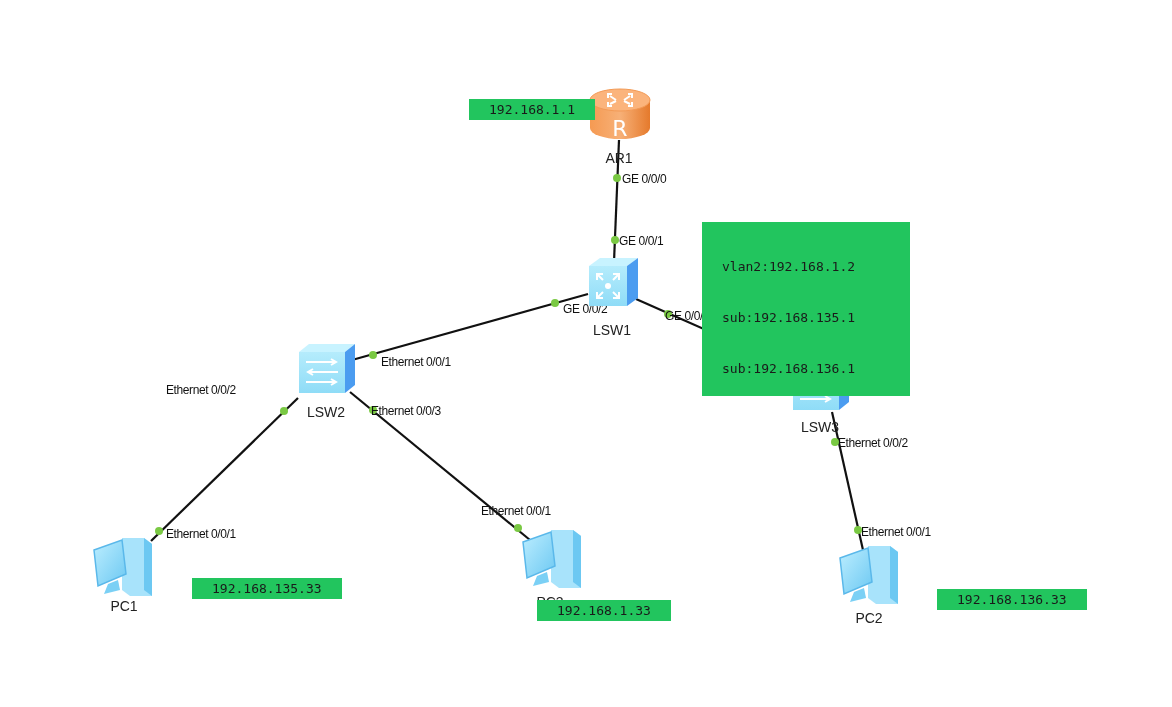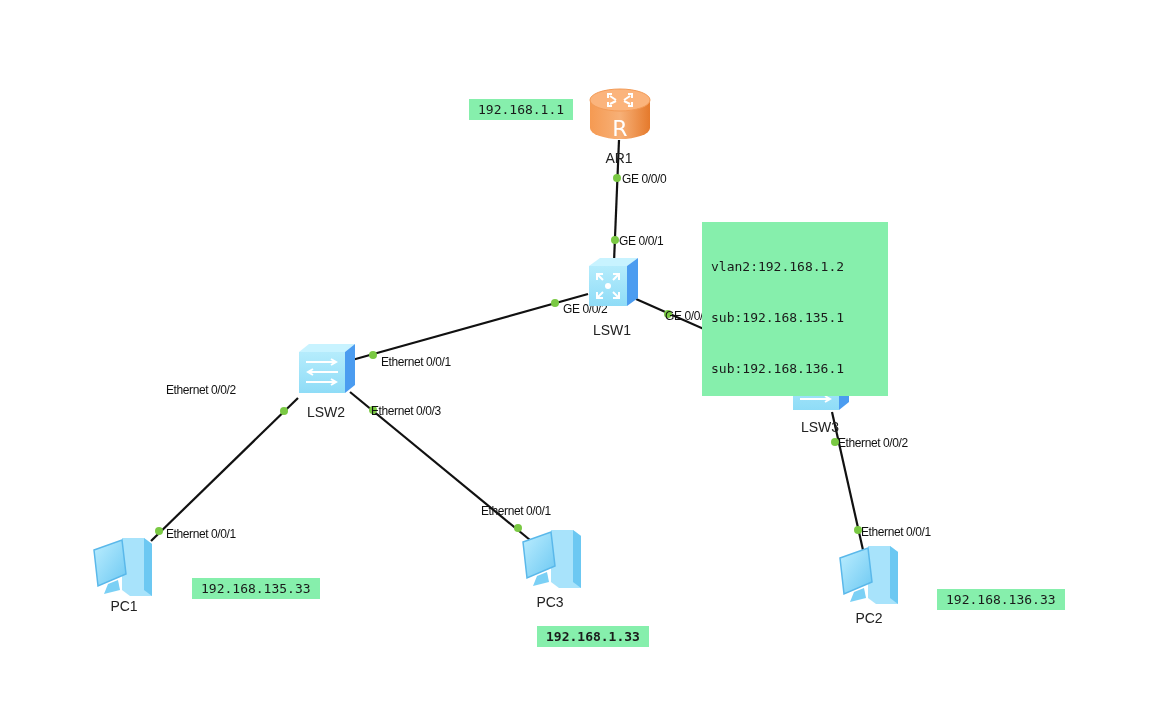--- a/index.html
+++ b/index.html
@@ -1,23 +1,23 @@
 <!DOCTYPE html>
 <html><head>
   <meta charset="utf-8">
   <style>
     html, body { margin: 0; padding: 0; background: #ffffff; }
     body { width: 1172px; height: 707px; position: relative; overflow: hidden;
            font-family: "Liberation Sans", sans-serif; }
     #canvas { position: absolute; left: 0; top: 0; width: 1172px; height: 707px; }
     .port-label { font-family: "Liberation Sans", sans-serif; font-size: 12px; fill: #111; letter-spacing: -0.4px; }
     .dev-label { font-family: "Liberation Sans", sans-serif; font-size: 14px; fill: #222; }
-    .note { position: absolute; background: #86efac; color: #1a1a1a;
+    .note { position: absolute; background: #22c55e; color: #1a1a1a;
             font-family: "DejaVu Sans Mono", monospace; font-size: 13px;
-            line-height: 17px; padding: 2px 9px; white-space: pre; }
+            line-height: 17px; padding: 2px 20px; white-space: pre; }
   </style>
 </head>
 <body>
 
 <svg id="canvas" viewBox="0 0 1172 707" xmlns="http://www.w3.org/2000/svg">
   <defs>
     <linearGradient id="rtrBody" x1="0" x2="1" y1="0" y2="0">
       <stop offset="0" stop-color="#f59a52"></stop>
       <stop offset="0.5" stop-color="#f7b077"></stop>
       <stop offset="1" stop-color="#e57a2c"></stop>
@@ -161,14 +161,14 @@
   </g>
 </svg>
 
 <div class="note" style="left:469px;top:99px;">192.168.1.1</div>
 <div class="note" style="left:702px;top:222px;width:168px;">
   <div>vlan2:192.168.1.2</div>
   <div>sub:192.168.135.1</div>
   <div>sub:192.168.136.1</div>
 </div>
 <div class="note" style="left:192px;top:578px;">192.168.135.33</div>
-<div class="note" style="left:537px;top:626px;font-weight:bold;">192.168.1.33</div>
+<div class="note" style="left:537px;top:600px;">192.168.1.33</div>
 <div class="note" style="left:931px;top:589px;margin-left:6px;">192.168.136.33</div>
 
 </body></html>

